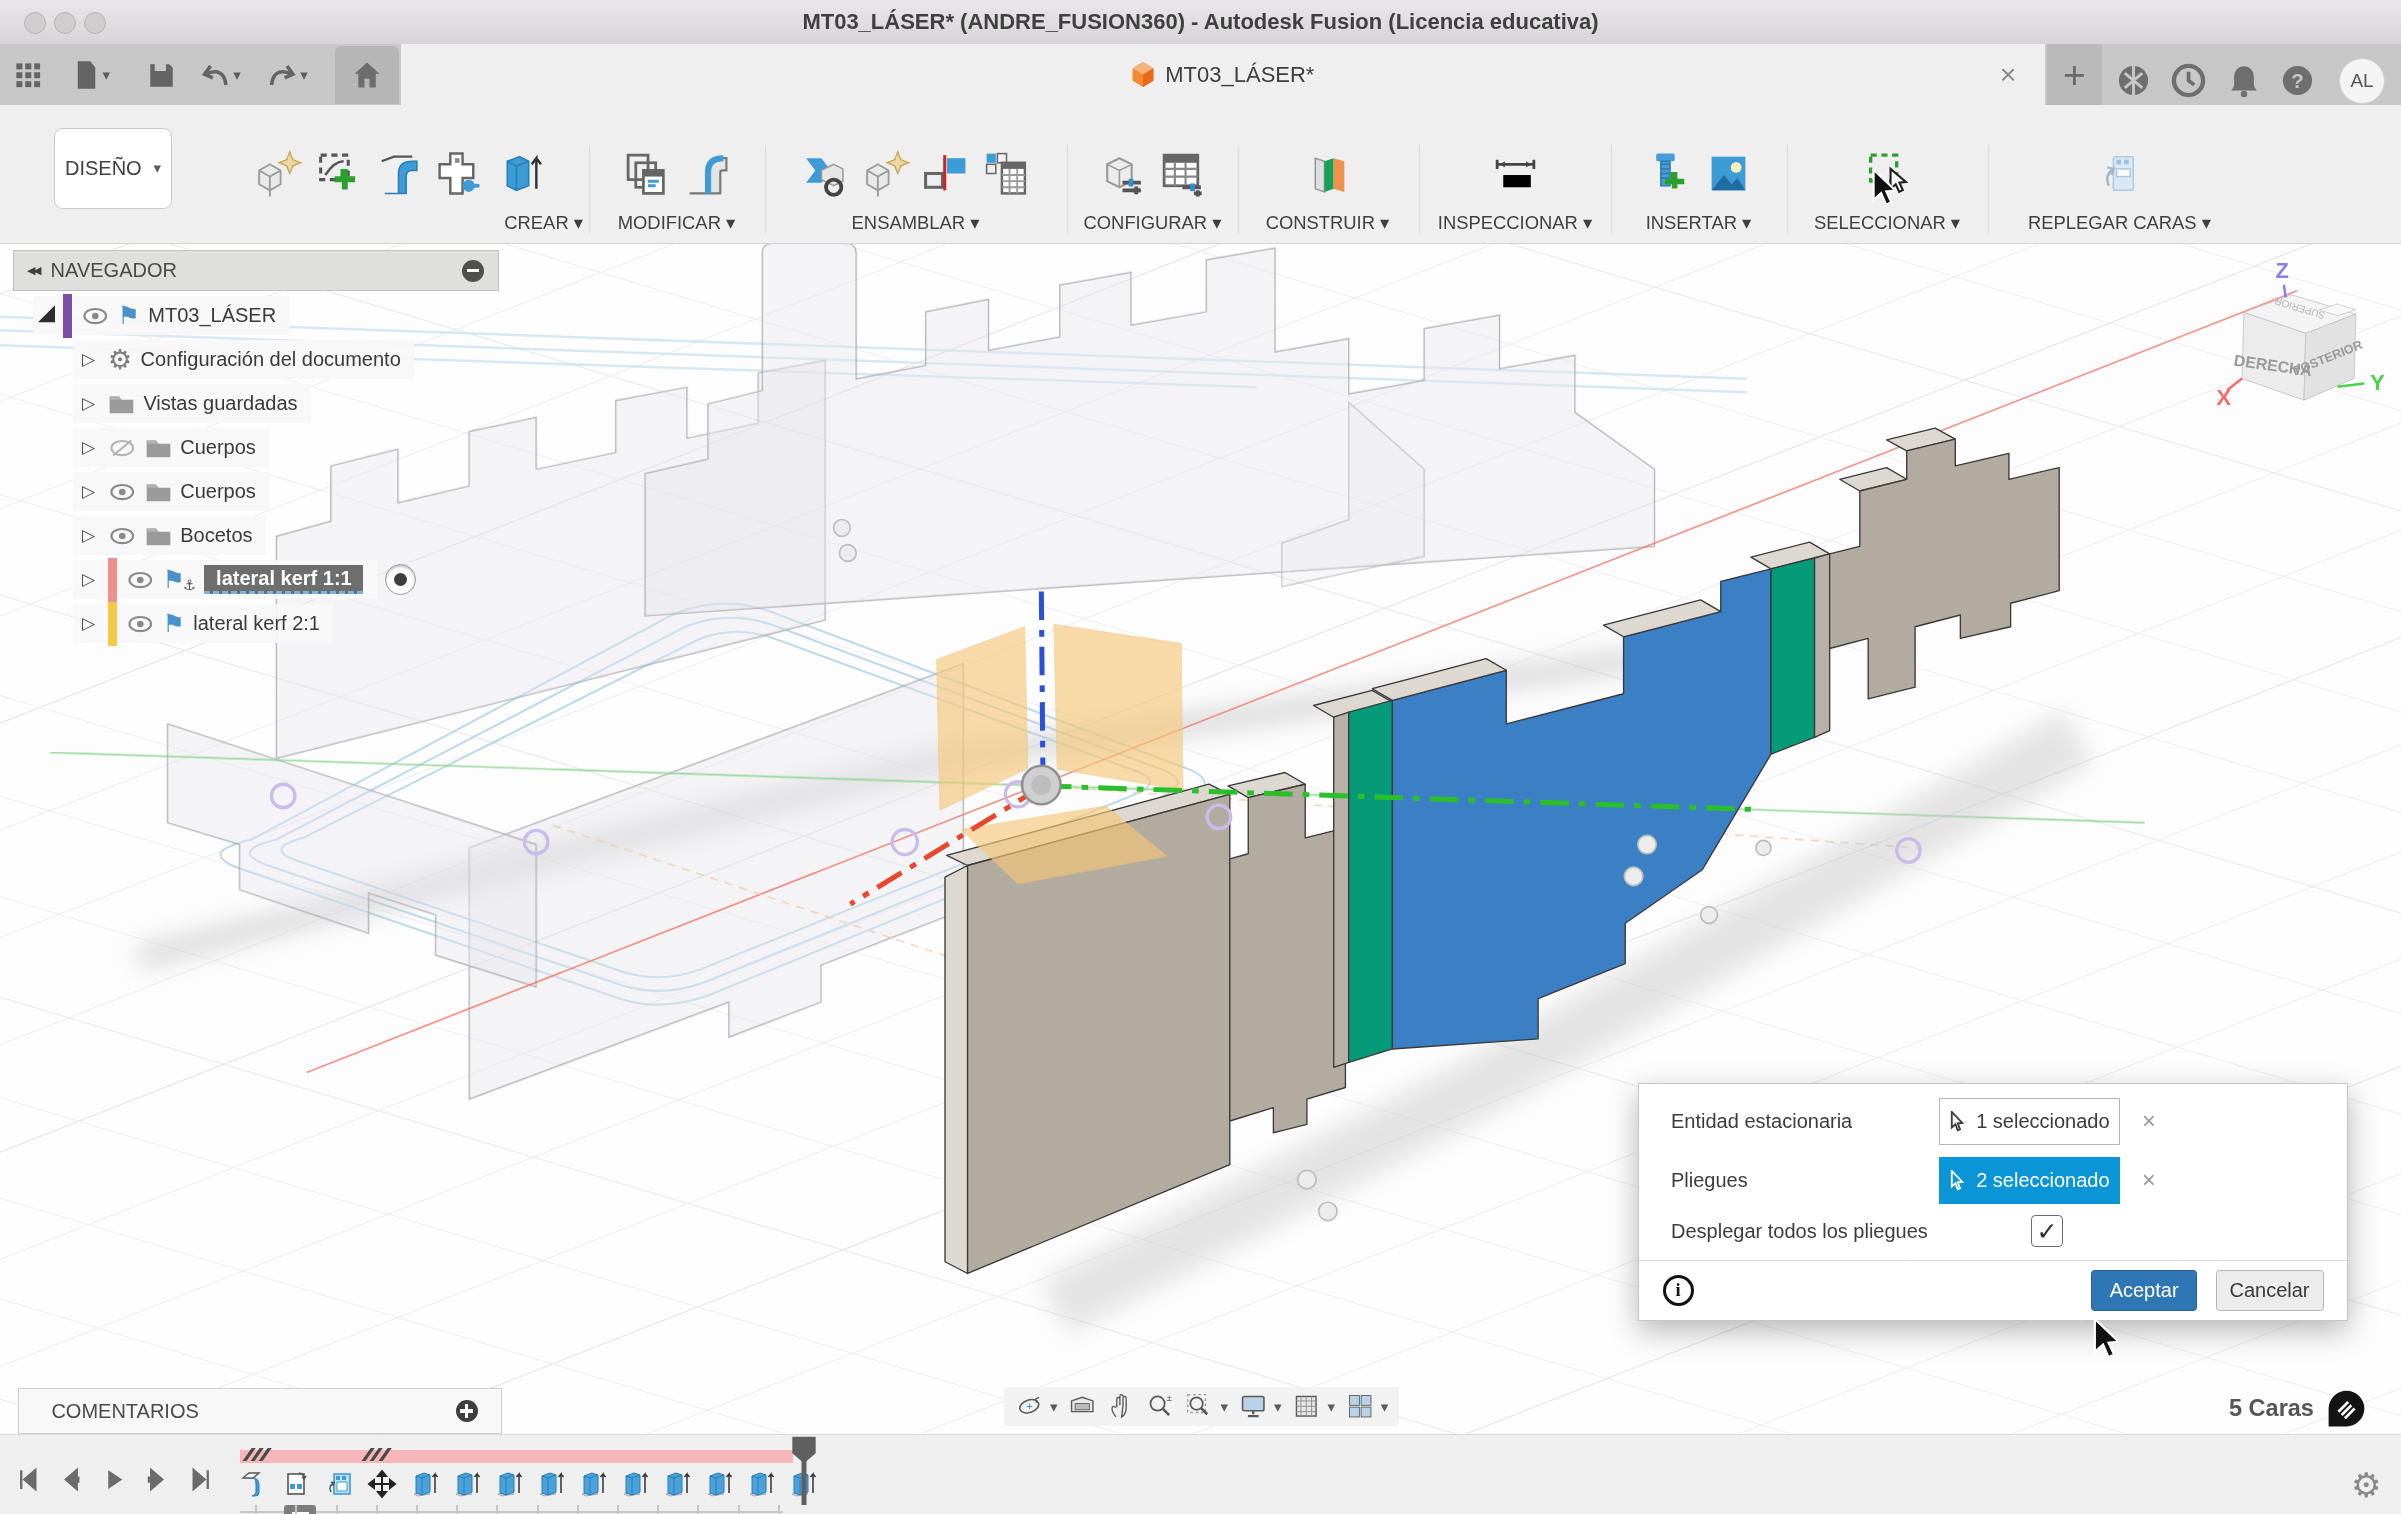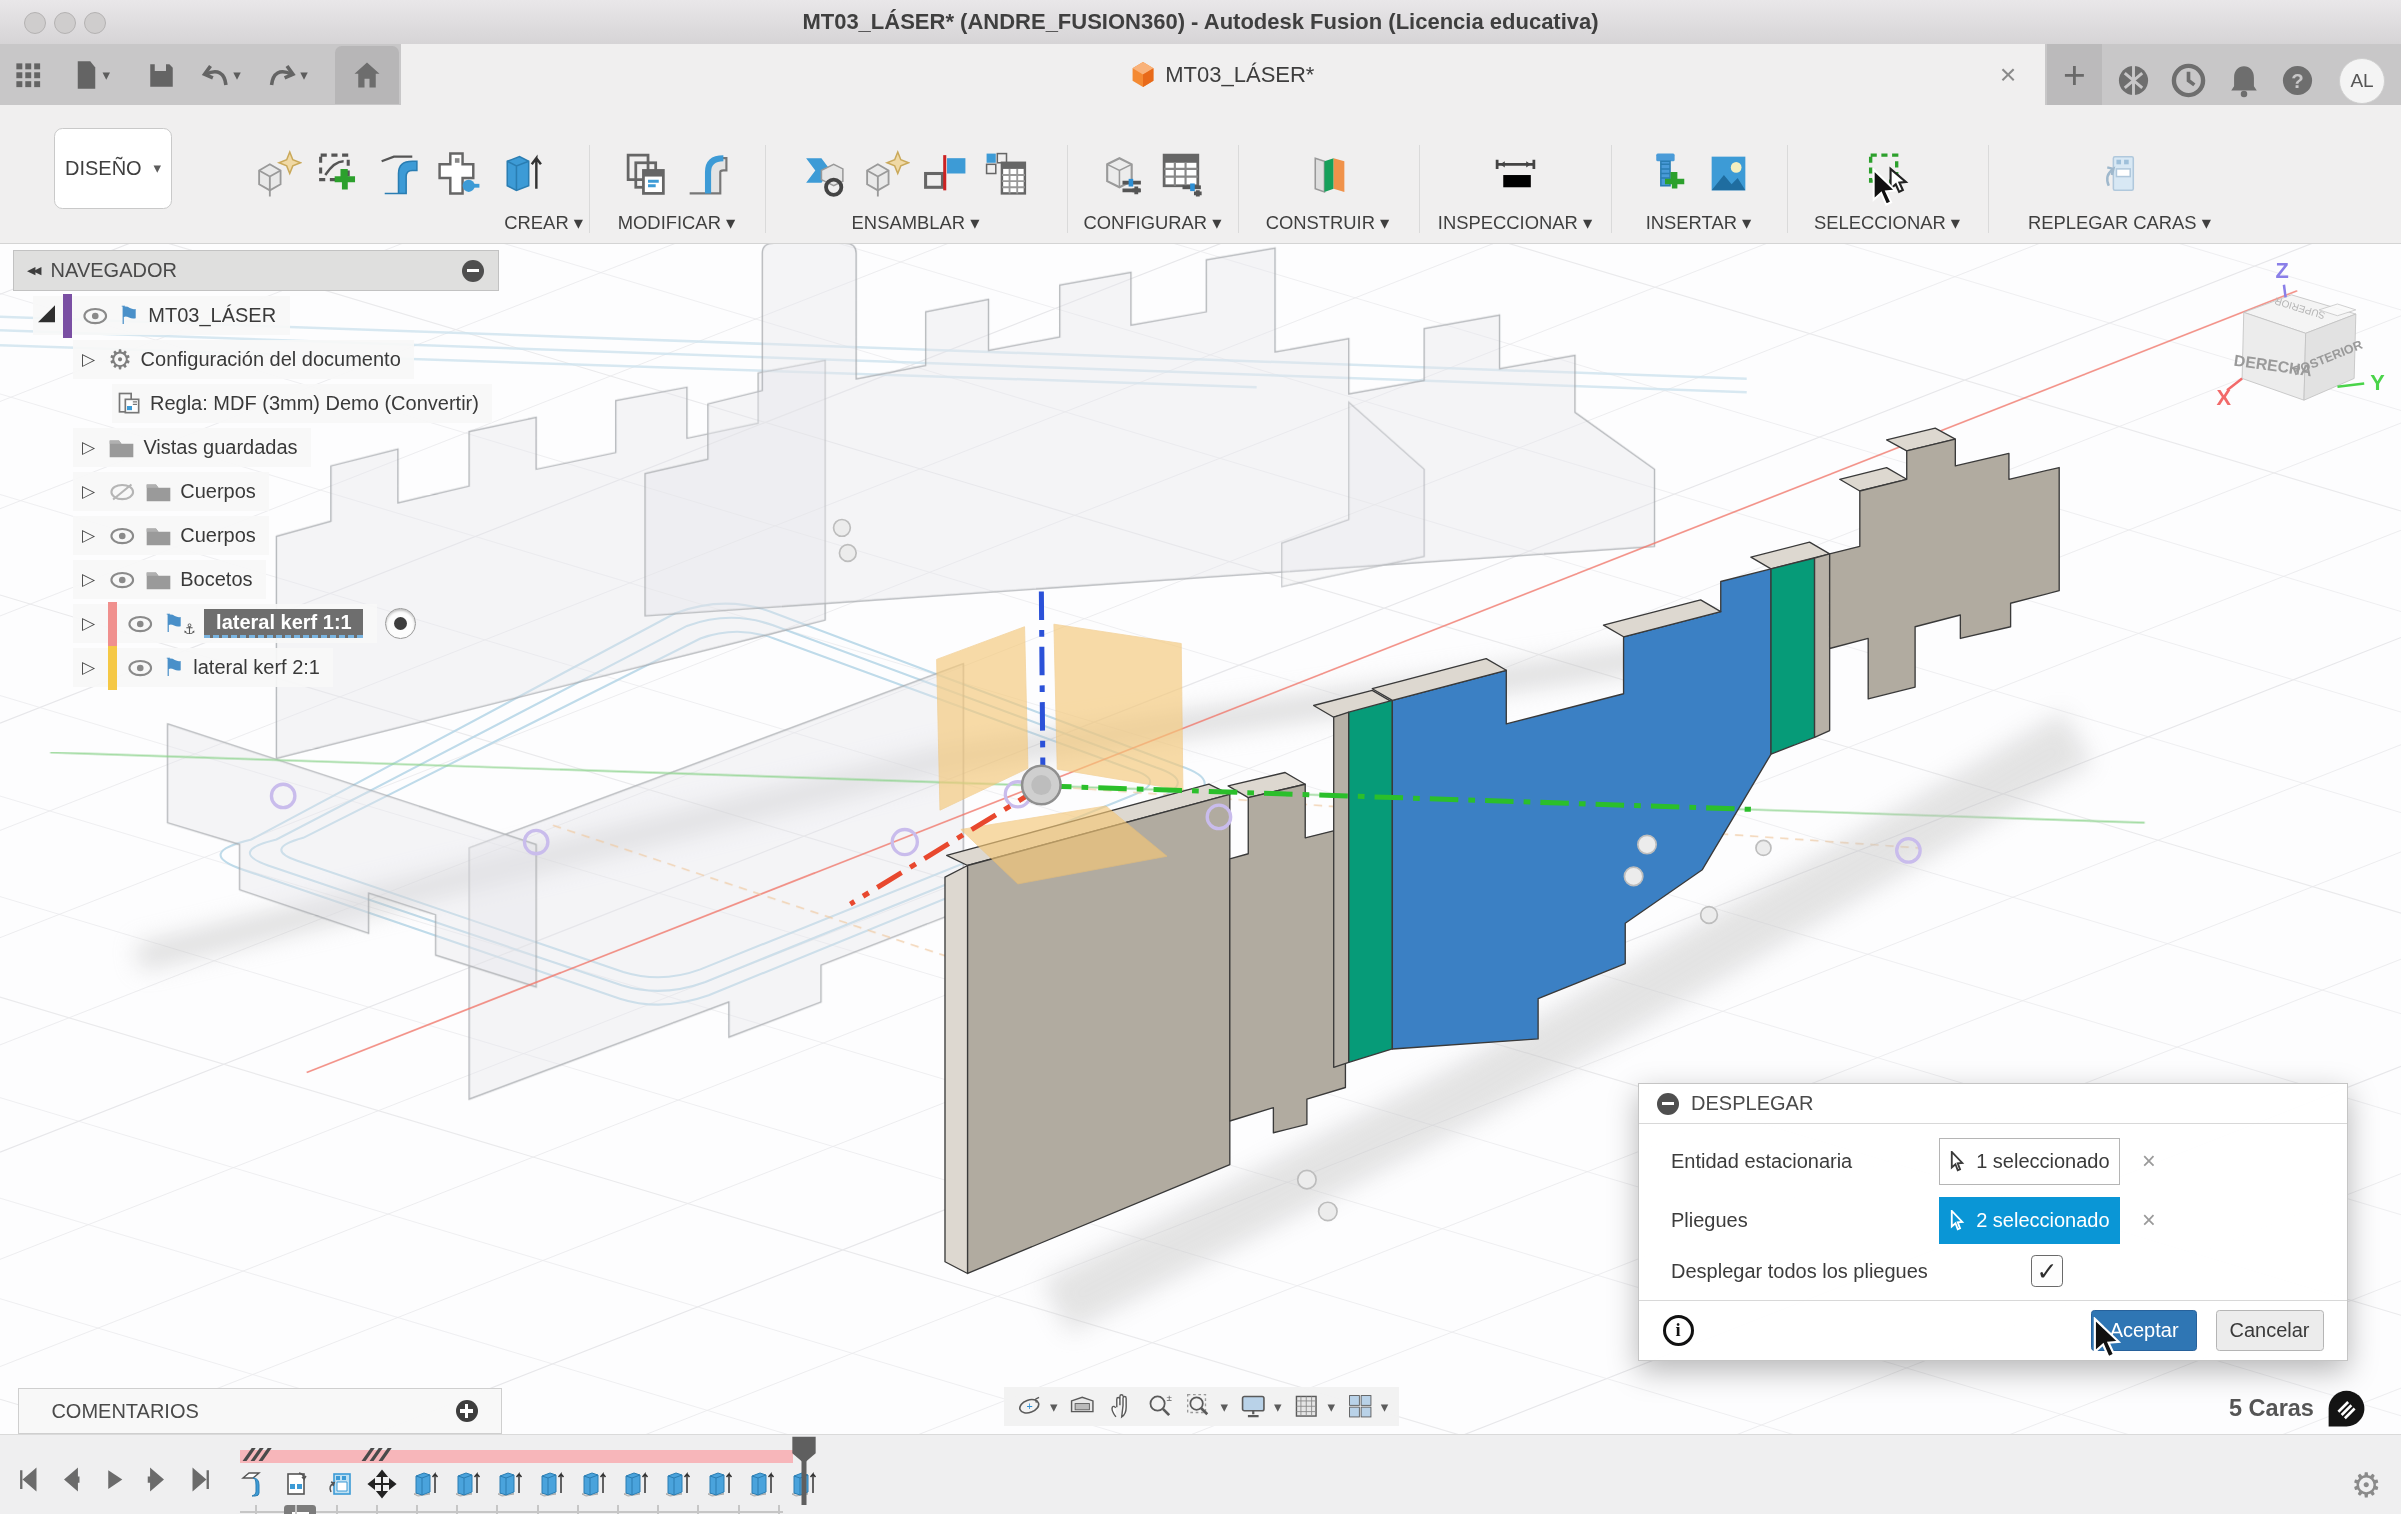--- a/index.html
+++ b/index.html
@@ -583,31 +583,20 @@
             <span>MT03_LÁSER</span>
           </span>
   </div>
         <div class="nrow" style="margin-left: 60px;">
     <span class="nchip">
             <span class="ntri">▷</span>
             <span class="gearglyph">⚙</span>
             <span>Configuración del documento</span>
           </span>
   </div>
-        <div class="nrow" style="margin-left: 99px;">
-    <span class="nchip">
-            <svg width="25" height="25" viewBox="0 0 30 30">
-              <rect x="3" y="3" width="14" height="22" fill="none" stroke="#777" stroke-width="2"></rect>
-              <rect x="10" y="10" width="16" height="16" fill="#fff" stroke="#777" stroke-width="2"></rect>
-              <rect x="12" y="18" width="6" height="5" fill="#3d9bd6"></rect>
-              <path d="M19,13 h5 M19,16 h5" stroke="#777" stroke-width="1.6"></path>
-            </svg>
-            <span>Regla: MDF (3mm) Demo (Convertir)</span>
-          </span>
-  </div>
         <div class="nrow" style="margin-left: 60px;">
     <span class="nchip">
             <span class="ntri">▷</span>
             <svg width="27" height="22" viewBox="0 0 32 26">
               <path d="M2,4 h11 l3,4 h14 v16 h-28 z" fill="#9a9a9a"></path>
               <path d="M2,4 h11 l3,4 h-14 z" fill="#b0b0b0"></path>
             </svg>
             <span>Vistas guardadas</span>
           </span>
   </div>
@@ -676,24 +665,20 @@
               <circle cx="17" cy="12" r="4" fill="#8a8a8a"></circle>
             </svg>
             <span class="flagglyph">⚑</span>
             <span>lateral kerf 2:1</span>
           </span>
   </div>
       </div>
   </div>
 
   <div id="dialog">
-    <div id="dlg-header">
-      <span class="circle-minus"></span>
-      <span>DESPLEGAR</span>
-    </div>
     <div id="dlg-rows" style="padding:8.4px 0 3.4px 0;">
         <div class="dlg-row">
     <div class="dlg-label">Entidad estacionaria</div>
     <div class="selbox">
       <svg width="18.4" height="22" viewBox="0 0 20 24">
               <path d="M3,1 L3,18 L7,14.5 L9.5,21 L12,20 L9.5,13.5 L14.5,13 Z" fill="none" stroke="currentColor" stroke-width="2"></path>
             </svg>
       <span class="selval">1 seleccionado</span>
     </div>
     <span class="xmark">×</span>

